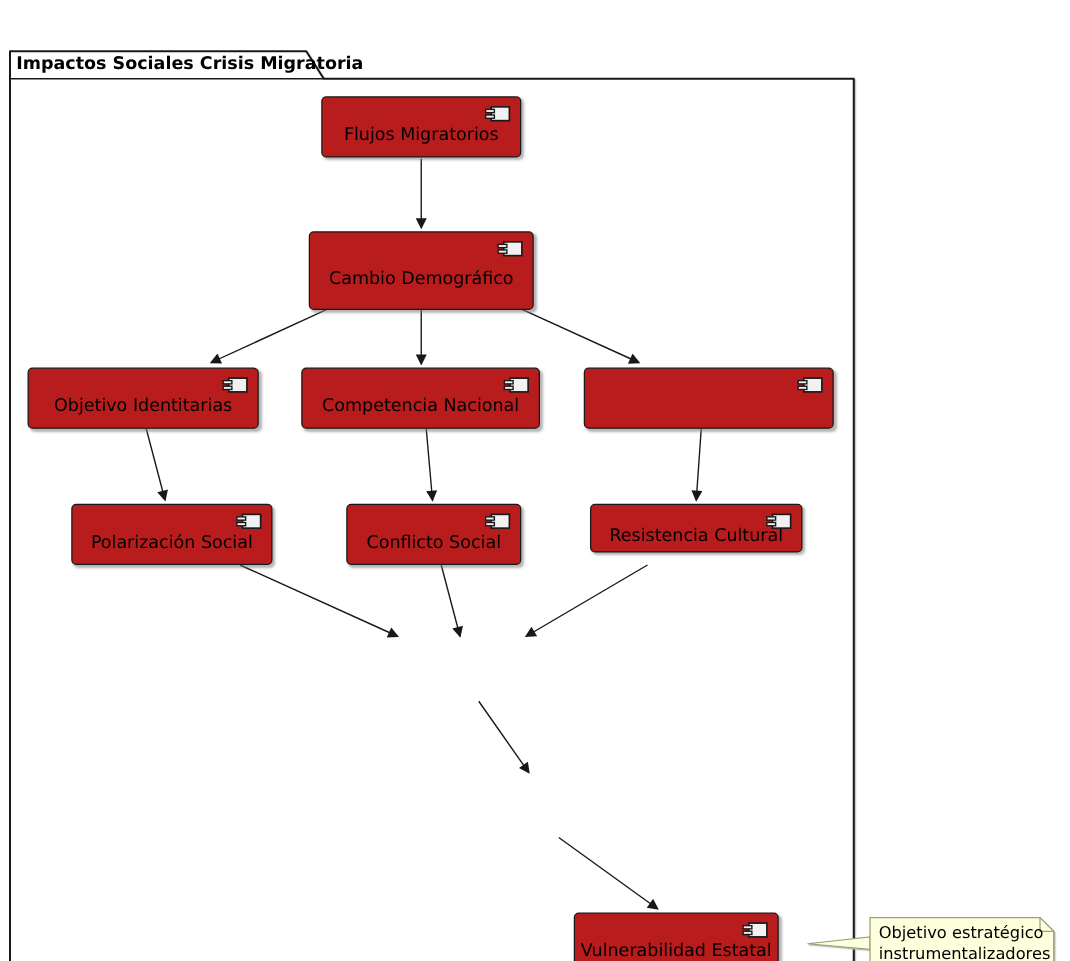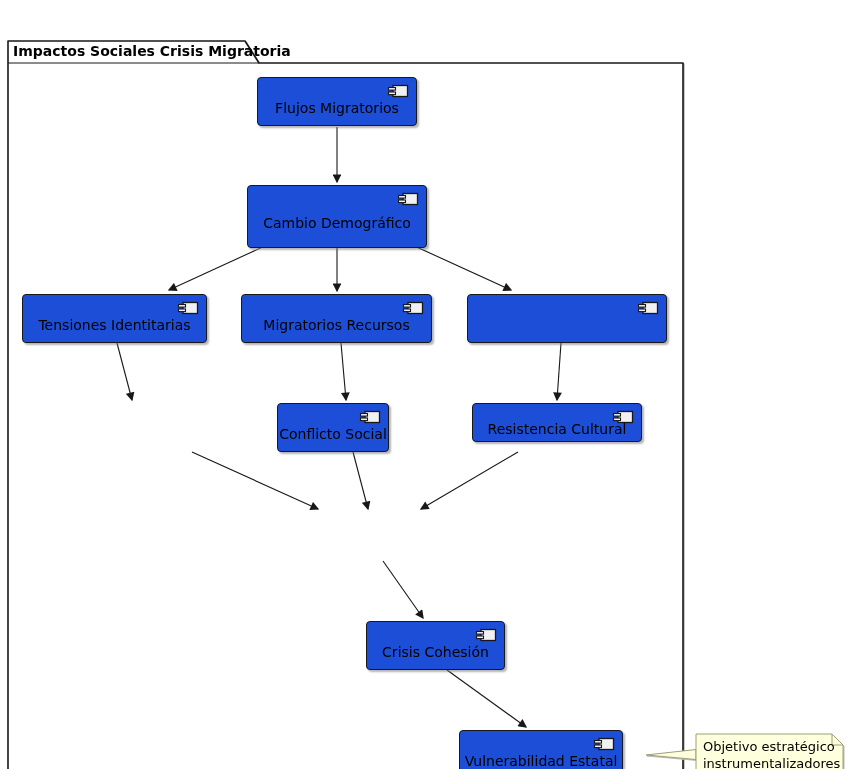--- a/index.html
+++ b/index.html
@@ -8,21 +8,21 @@
     width:856px;height:769px;
     font-family:"DejaVu Sans","Liberation Sans",sans-serif;
     overflow:hidden;
     background:#ffffff;
     margin-top:32px;
   }
   #edge-layer{position:absolute;left:0;top:0;width:856px;height:769px;}
   .frame-shadow{filter:drop-shadow(1.5px 1.5px 0.5px #bbbbbb);}
   .node{
     position:absolute;
-    background:#1d4ed8;
+    background:#b91c1c;
     border:1.25px solid #181818;
     border-radius:4px;
     box-shadow:2px 2px 2px rgba(120,120,120,0.55);
     display:flex;
     align-items:center;
     justify-content:center;
     box-sizing:border-box;
   }
   .node-label{
     font-size:14px;
@@ -112,68 +112,68 @@
     </svg>
     <span class="node-label">Cambio Demográfico</span>
   </div>
 
   <div class="node" style="left:22px;top:262px;width:185px;height:49px;">
     <svg class="comp-icon" viewBox="0 0 22 15">
       <rect x="6" y="1.5" width="14.5" height="11" fill="#f1f1f1" stroke="#181818" stroke-width="1.3"></rect>
       <rect x="1.5" y="3.5" width="7" height="2.6" fill="#f1f1f1" stroke="#181818" stroke-width="1.1"></rect>
       <rect x="1.5" y="8" width="7" height="2.6" fill="#f1f1f1" stroke="#181818" stroke-width="1.1"></rect>
     </svg>
-    <span class="node-label">Tensiones Identitarias</span>
+    <span class="node-label">Objetivo Identitarias</span>
   </div>
 
   <div class="node" style="left:241px;top:262px;width:191px;height:49px;">
     <svg class="comp-icon" viewBox="0 0 22 15">
       <rect x="6" y="1.5" width="14.5" height="11" fill="#f1f1f1" stroke="#181818" stroke-width="1.3"></rect>
       <rect x="1.5" y="3.5" width="7" height="2.6" fill="#f1f1f1" stroke="#181818" stroke-width="1.1"></rect>
       <rect x="1.5" y="8" width="7" height="2.6" fill="#f1f1f1" stroke="#181818" stroke-width="1.1"></rect>
     </svg>
-    <span class="node-label">Migratorios Recursos</span>
+    <span class="node-label">Competencia Nacional</span>
   </div>
 
   <div class="node" style="left:467px;top:262px;width:200px;height:49px;">
     <svg class="comp-icon" viewBox="0 0 22 15">
       <rect x="6" y="1.5" width="14.5" height="11" fill="#f1f1f1" stroke="#181818" stroke-width="1.3"></rect>
       <rect x="1.5" y="3.5" width="7" height="2.6" fill="#f1f1f1" stroke="#181818" stroke-width="1.1"></rect>
       <rect x="1.5" y="8" width="7" height="2.6" fill="#f1f1f1" stroke="#181818" stroke-width="1.1"></rect>
     </svg>
   </div>
 
+  <div class="node" style="left:57px;top:371px;width:161px;height:49px;">
+    <svg class="comp-icon" viewBox="0 0 22 15">
+      <rect x="6" y="1.5" width="14.5" height="11" fill="#f1f1f1" stroke="#181818" stroke-width="1.3"></rect>
+      <rect x="1.5" y="3.5" width="7" height="2.6" fill="#f1f1f1" stroke="#181818" stroke-width="1.1"></rect>
+      <rect x="1.5" y="8" width="7" height="2.6" fill="#f1f1f1" stroke="#181818" stroke-width="1.1"></rect>
+    </svg>
+    <span class="node-label">Polarización Social</span>
+  </div>
 
-  <div class="node" style="left:277px;top:371px;width:112px;height:49px;">
+  <div class="node" style="left:277px;top:371px;width:140px;height:49px;">
     <svg class="comp-icon" viewBox="0 0 22 15">
       <rect x="6" y="1.5" width="14.5" height="11" fill="#f1f1f1" stroke="#181818" stroke-width="1.3"></rect>
       <rect x="1.5" y="3.5" width="7" height="2.6" fill="#f1f1f1" stroke="#181818" stroke-width="1.1"></rect>
       <rect x="1.5" y="8" width="7" height="2.6" fill="#f1f1f1" stroke="#181818" stroke-width="1.1"></rect>
     </svg>
     <span class="node-label">Conflicto Social</span>
   </div>
 
   <div class="node" style="left:472px;top:371px;width:170px;height:39px;">
     <svg class="comp-icon" viewBox="0 0 22 15">
       <rect x="6" y="1.5" width="14.5" height="11" fill="#f1f1f1" stroke="#181818" stroke-width="1.3"></rect>
       <rect x="1.5" y="3.5" width="7" height="2.6" fill="#f1f1f1" stroke="#181818" stroke-width="1.1"></rect>
       <rect x="1.5" y="8" width="7" height="2.6" fill="#f1f1f1" stroke="#181818" stroke-width="1.1"></rect>
     </svg>
     <span class="node-label">Resistencia Cultural</span>
   </div>
 
 
-  <div class="node" style="left:366px;top:589px;width:139px;height:49px;">
-    <svg class="comp-icon" viewBox="0 0 22 15">
-      <rect x="6" y="1.5" width="14.5" height="11" fill="#f1f1f1" stroke="#181818" stroke-width="1.3"></rect>
-      <rect x="1.5" y="3.5" width="7" height="2.6" fill="#f1f1f1" stroke="#181818" stroke-width="1.1"></rect>
-      <rect x="1.5" y="8" width="7" height="2.6" fill="#f1f1f1" stroke="#181818" stroke-width="1.1"></rect>
-    </svg>
-    <span class="node-label">Crisis Cohesión</span>
-  </div>
 
   <div class="node" style="left:459px;top:698px;width:164px;height:49px;">
     <svg class="comp-icon" viewBox="0 0 22 15">
       <rect x="6" y="1.5" width="14.5" height="11" fill="#f1f1f1" stroke="#181818" stroke-width="1.3"></rect>
       <rect x="1.5" y="3.5" width="7" height="2.6" fill="#f1f1f1" stroke="#181818" stroke-width="1.1"></rect>
       <rect x="1.5" y="8" width="7" height="2.6" fill="#f1f1f1" stroke="#181818" stroke-width="1.1"></rect>
     </svg>
     <span class="node-label">Vulnerabilidad Estatal</span>
   </div>
 

